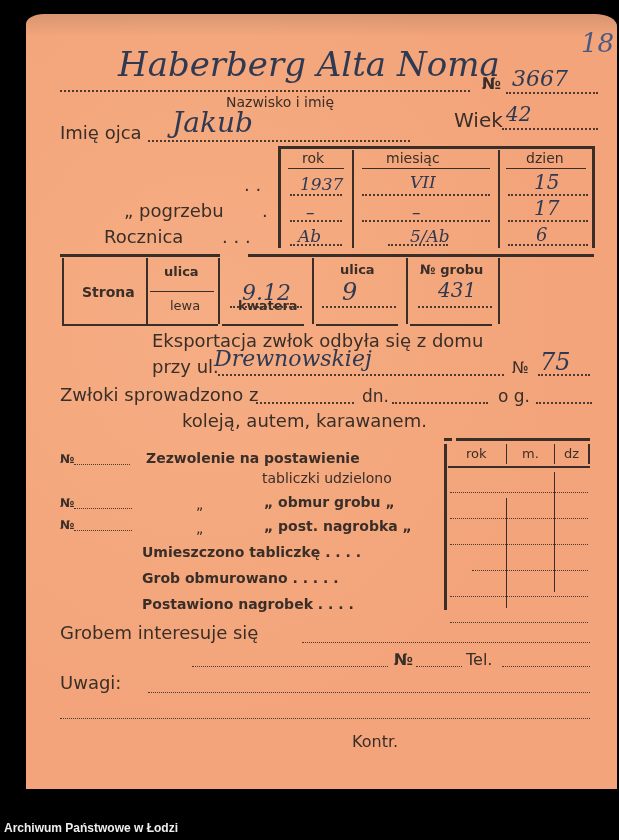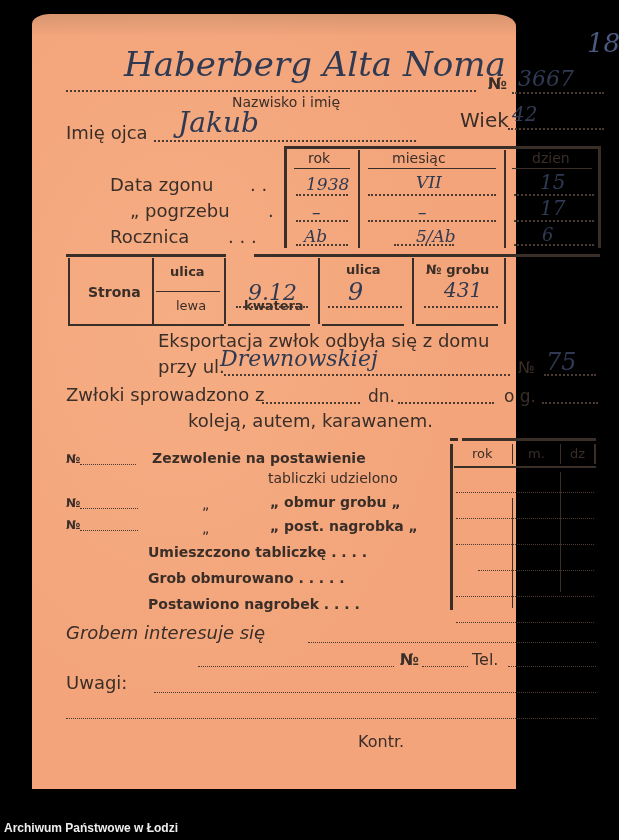--- a/index.html
+++ b/index.html
@@ -1,21 +1,21 @@
 <!DOCTYPE html>
 <html><head>
   <meta charset="utf-8">
   <style>
     html, body { margin: 0; padding: 0; }
     body {
       width: 619px; height: 840px; background: #000; position: relative; overflow: hidden;
       font-family: "Liberation Sans", sans-serif;
     }
     .card {
-      position: absolute; left: 32px; top: 14px; width: 484px; height: 775px;
+      position: absolute; left: 26px; top: 14px; width: 591px; height: 775px;
       background: #f3a47a;
       background-image: radial-gradient(ellipse at 30% 40%, rgba(255,200,160,0.25), transparent 60%),
                         linear-gradient(180deg, rgba(160,120,90,0.35) 0px, rgba(0,0,0,0) 22px);
       border-top-left-radius: 18px 10px; border-top-right-radius: 22px 12px;
       color: #3b2f2a;
     }
     .abs { position: absolute; white-space: nowrap; }
     .print { font-family: "DejaVu Sans", sans-serif; color: #3a2e28; }
     .hand { font-family: "DejaVu Serif", serif; font-style: italic; color: #2f3a52; }
     .dots { position: absolute; border-bottom: 2px dotted #4a3a32; height: 0; }
@@ -50,28 +50,27 @@
   <div class="rule" style="left:326px;top:136px;width:2px;height:98px;"></div>
   <div class="rule" style="left:472px;top:136px;width:2px;height:98px;"></div>
 
   <div class="abs print" style="left:276px;top:136px;font-size:14px;">rok</div>
   <div class="abs print" style="left:360px;top:136px;font-size:14px;">miesiąc</div>
   <div class="abs print" style="left:500px;top:136px;font-size:14px;">dzien</div>
   <div class="rule" style="left:262px;top:154px;width:56px;height:1px;"></div>
   <div class="rule" style="left:336px;top:154px;width:128px;height:1px;"></div>
   <div class="rule" style="left:480px;top:154px;width:80px;height:1px;"></div>
 
-  <div class="abs print" style="left:78px;top:160px;font-size:18px;">Data zgonu</div>
   <div class="abs print" style="left:218px;top:160px;font-size:18px;">. .</div>
   <div class="abs print" style="left:98px;top:186px;font-size:18px;">„ pogrzebu</div>
   <div class="abs print" style="left:236px;top:186px;font-size:18px;">.</div>
   <div class="abs print" style="left:78px;top:212px;font-size:18px;">Rocznica</div>
   <div class="abs print" style="left:196px;top:212px;font-size:18px;">. . .</div>
 
-  <div class="abs hand" style="left:274px;top:160px;font-size:17px;">1938</div>
+  <div class="abs hand" style="left:274px;top:160px;font-size:17px;">1937</div>
   <div class="abs hand" style="left:384px;top:158px;font-size:17px;">VII</div>
   <div class="abs hand" style="left:508px;top:156px;font-size:20px;">15</div>
   <div class="abs hand" style="left:280px;top:188px;font-size:17px;">–</div>
   <div class="abs hand" style="left:386px;top:188px;font-size:17px;">–</div>
   <div class="abs hand" style="left:508px;top:182px;font-size:20px;">17</div>
   <div class="abs hand" style="left:272px;top:212px;font-size:17px;">Ab</div>
   <div class="abs hand" style="left:384px;top:212px;font-size:17px;">5/Ab</div>
   <div class="abs hand" style="left:510px;top:210px;font-size:18px;">6</div>
 
   <div class="dots" style="left:264px;top:180px;width:52px;"></div>
@@ -160,21 +159,21 @@
 
   <div class="abs print" style="left:34px;top:504px;font-size:12px;font-weight:bold;">№</div>
   <div class="dots" style="left:48px;top:516px;width:58px;border-bottom-width:1px;"></div>
   <div class="abs print" style="left:170px;top:506px;font-size:14px;">„</div>
   <div class="abs print" style="left:238px;top:504px;font-size:14px;font-weight:bold;">„ post. nagrobka „</div>
 
   <div class="abs print" style="left:116px;top:530px;font-size:14px;font-weight:bold;">Umieszczono tabliczkę . . . .</div>
   <div class="abs print" style="left:116px;top:556px;font-size:14px;font-weight:bold;">Grob obmurowano . . . . .</div>
   <div class="abs print" style="left:116px;top:582px;font-size:14px;font-weight:bold;">Postawiono nagrobek . . . .</div>
 
-  <div class="abs print" style="left:34px;top:608px;font-size:18px;font-style:italic;">Grobem interesuje się</div>
+  <div class="abs print" style="left:34px;top:608px;font-size:18px;">Grobem interesuje się</div>
   <div class="dots" style="left:276px;top:628px;width:288px;border-bottom-width:1px;"></div>
 
   <div class="dots" style="left:166px;top:652px;width:196px;border-bottom-width:1px;"></div>
   <div class="abs print" style="left:368px;top:636px;font-size:16px;font-weight:bold;">№</div>
   <div class="dots" style="left:390px;top:652px;width:46px;border-bottom-width:1px;"></div>
   <div class="abs print" style="left:440px;top:636px;font-size:16px;">Tel.</div>
   <div class="dots" style="left:476px;top:652px;width:88px;border-bottom-width:1px;"></div>
 
   <div class="abs print" style="left:34px;top:658px;font-size:18px;">Uwagi:</div>
   <div class="dots" style="left:122px;top:678px;width:442px;border-bottom-width:1px;"></div>

